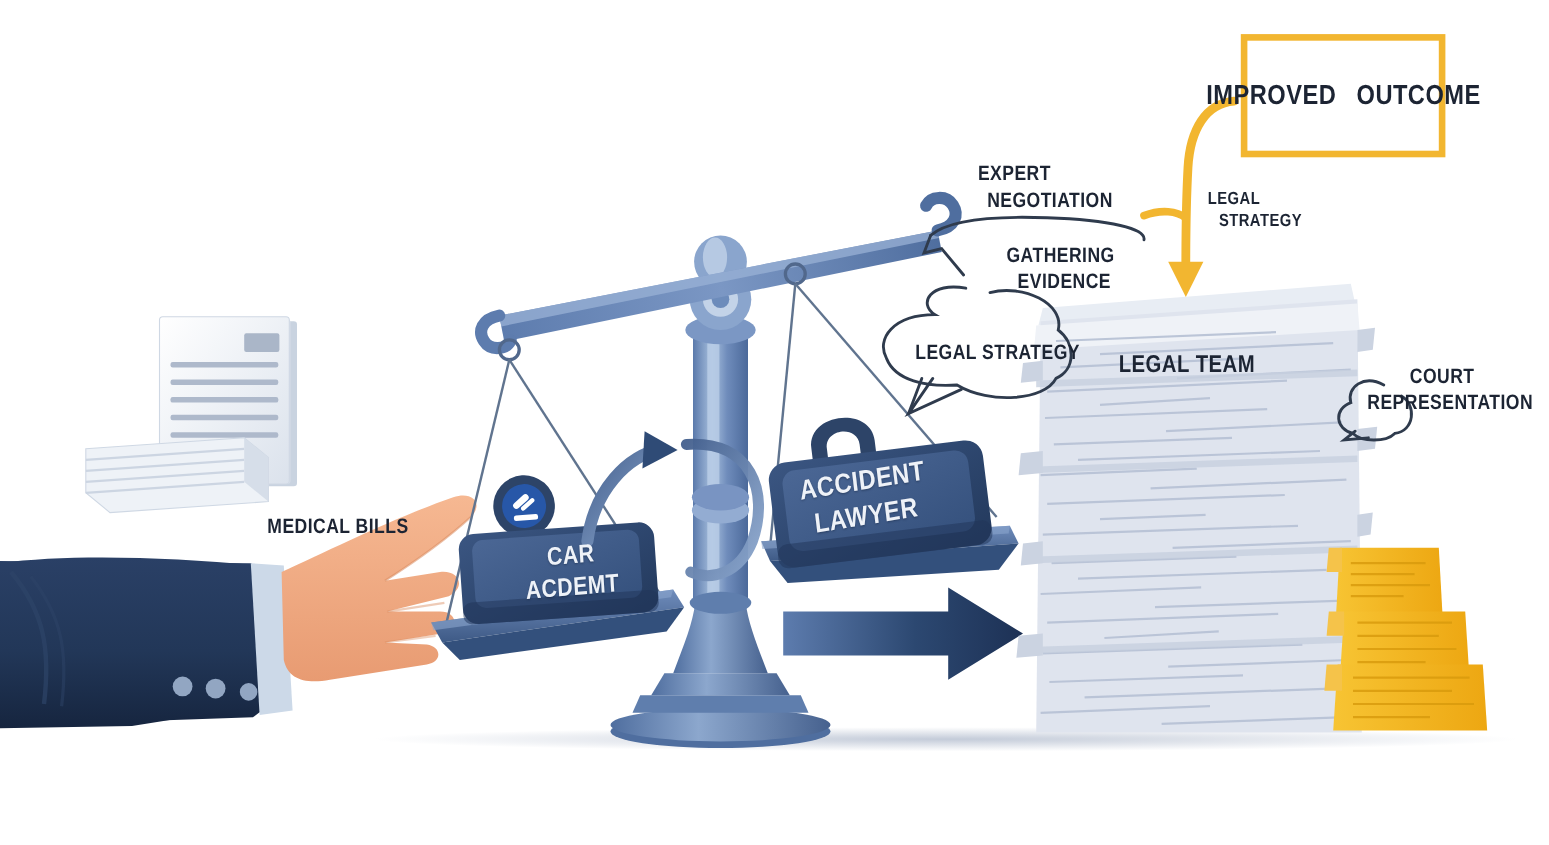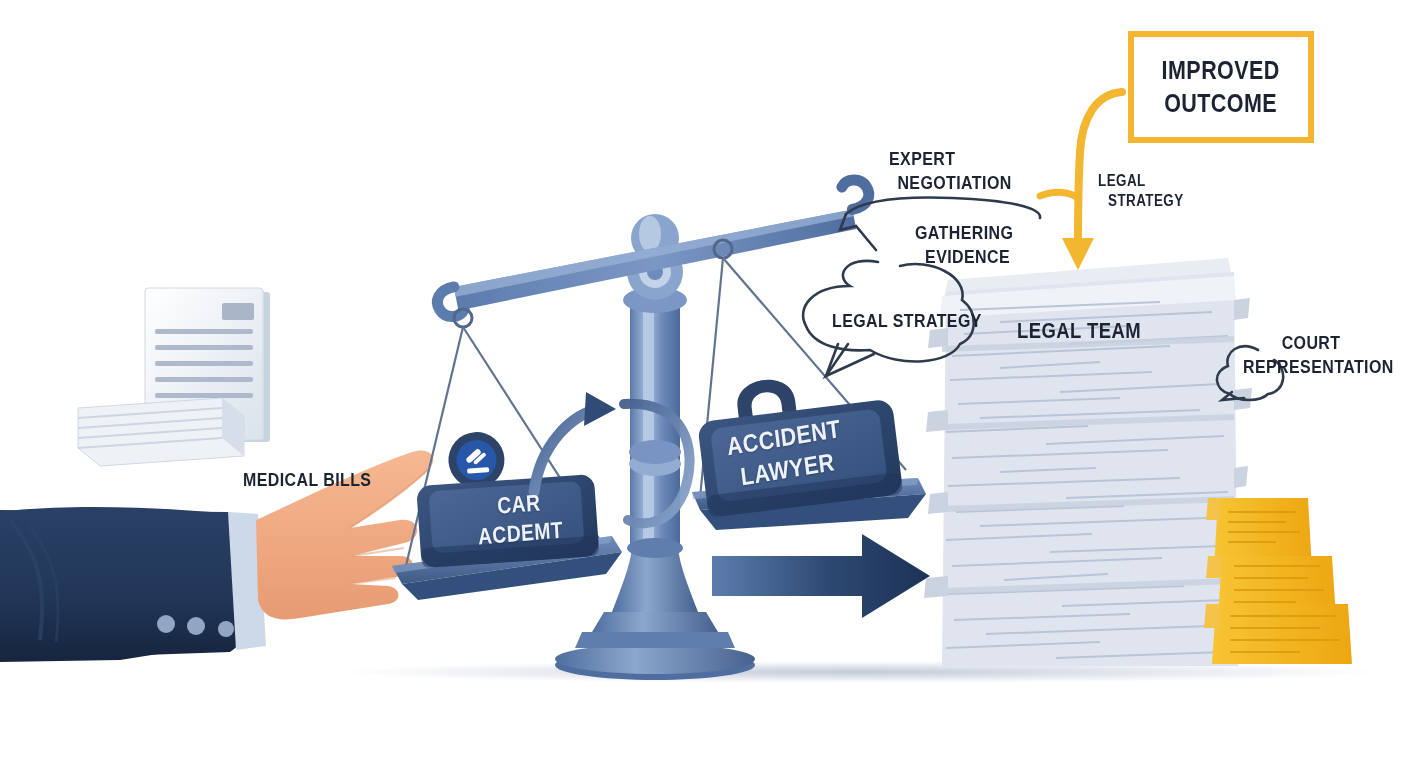--- a/index.html
+++ b/index.html
@@ -59,21 +59,21 @@
   #label-legal-team { left: 1017px; top: 317px; font-size: 22px; }
   #label-court-representation { left: 1243px; top: 331px; font-size: 19px; text-align: left;}
   #label-court-representation .l1 { padding-left: 46px; }
 
   #outcome-box {
     position: absolute;
     left: 1128px; top: 31px;
     width: 186px; height: 112px;
     border: 6px solid #f2b630;
     background: #ffffff;
-    display: flex; flex-direction: column;
+    display: flex; flex-direction: row;
     align-items: center; justify-content: center;
   }
   #outcome-box .otext {
     color: #1c2433;
     font-family: "Liberation Sans Narrow", "Liberation Sans", sans-serif;
     font-weight: 700;
     font-size: 25px;
     letter-spacing: 0.5px;
     text-transform: uppercase;
     line-height: 1.32;

